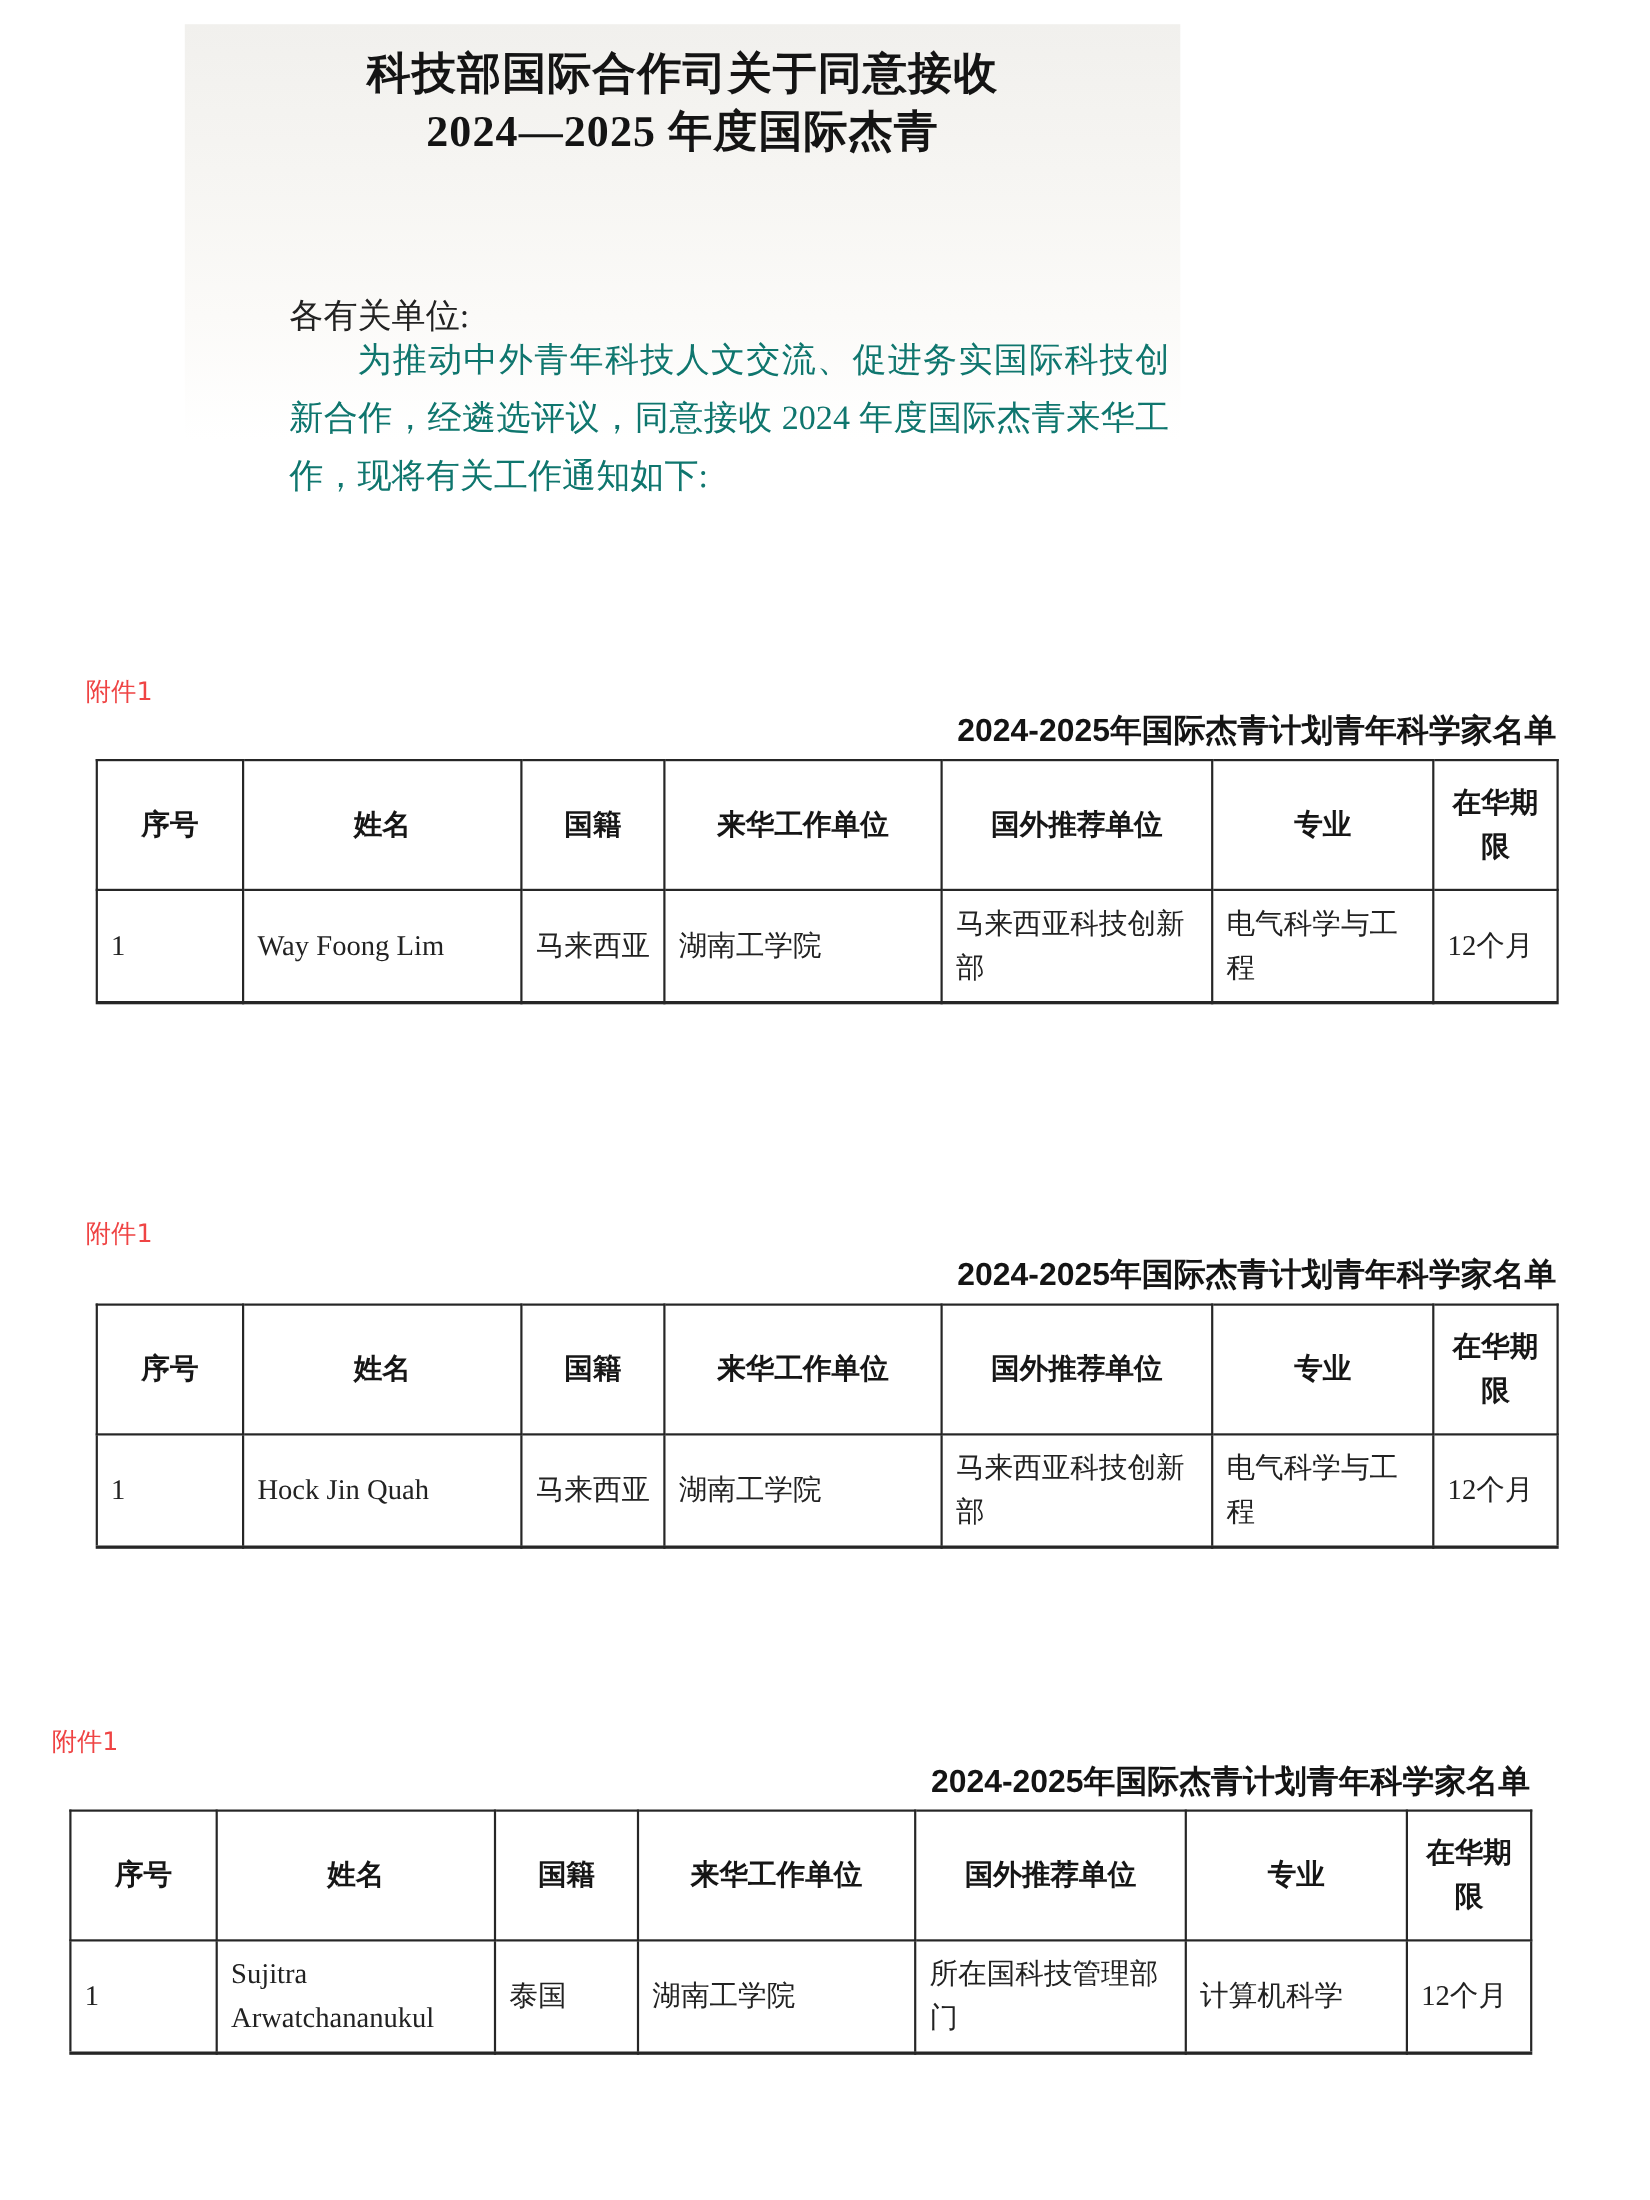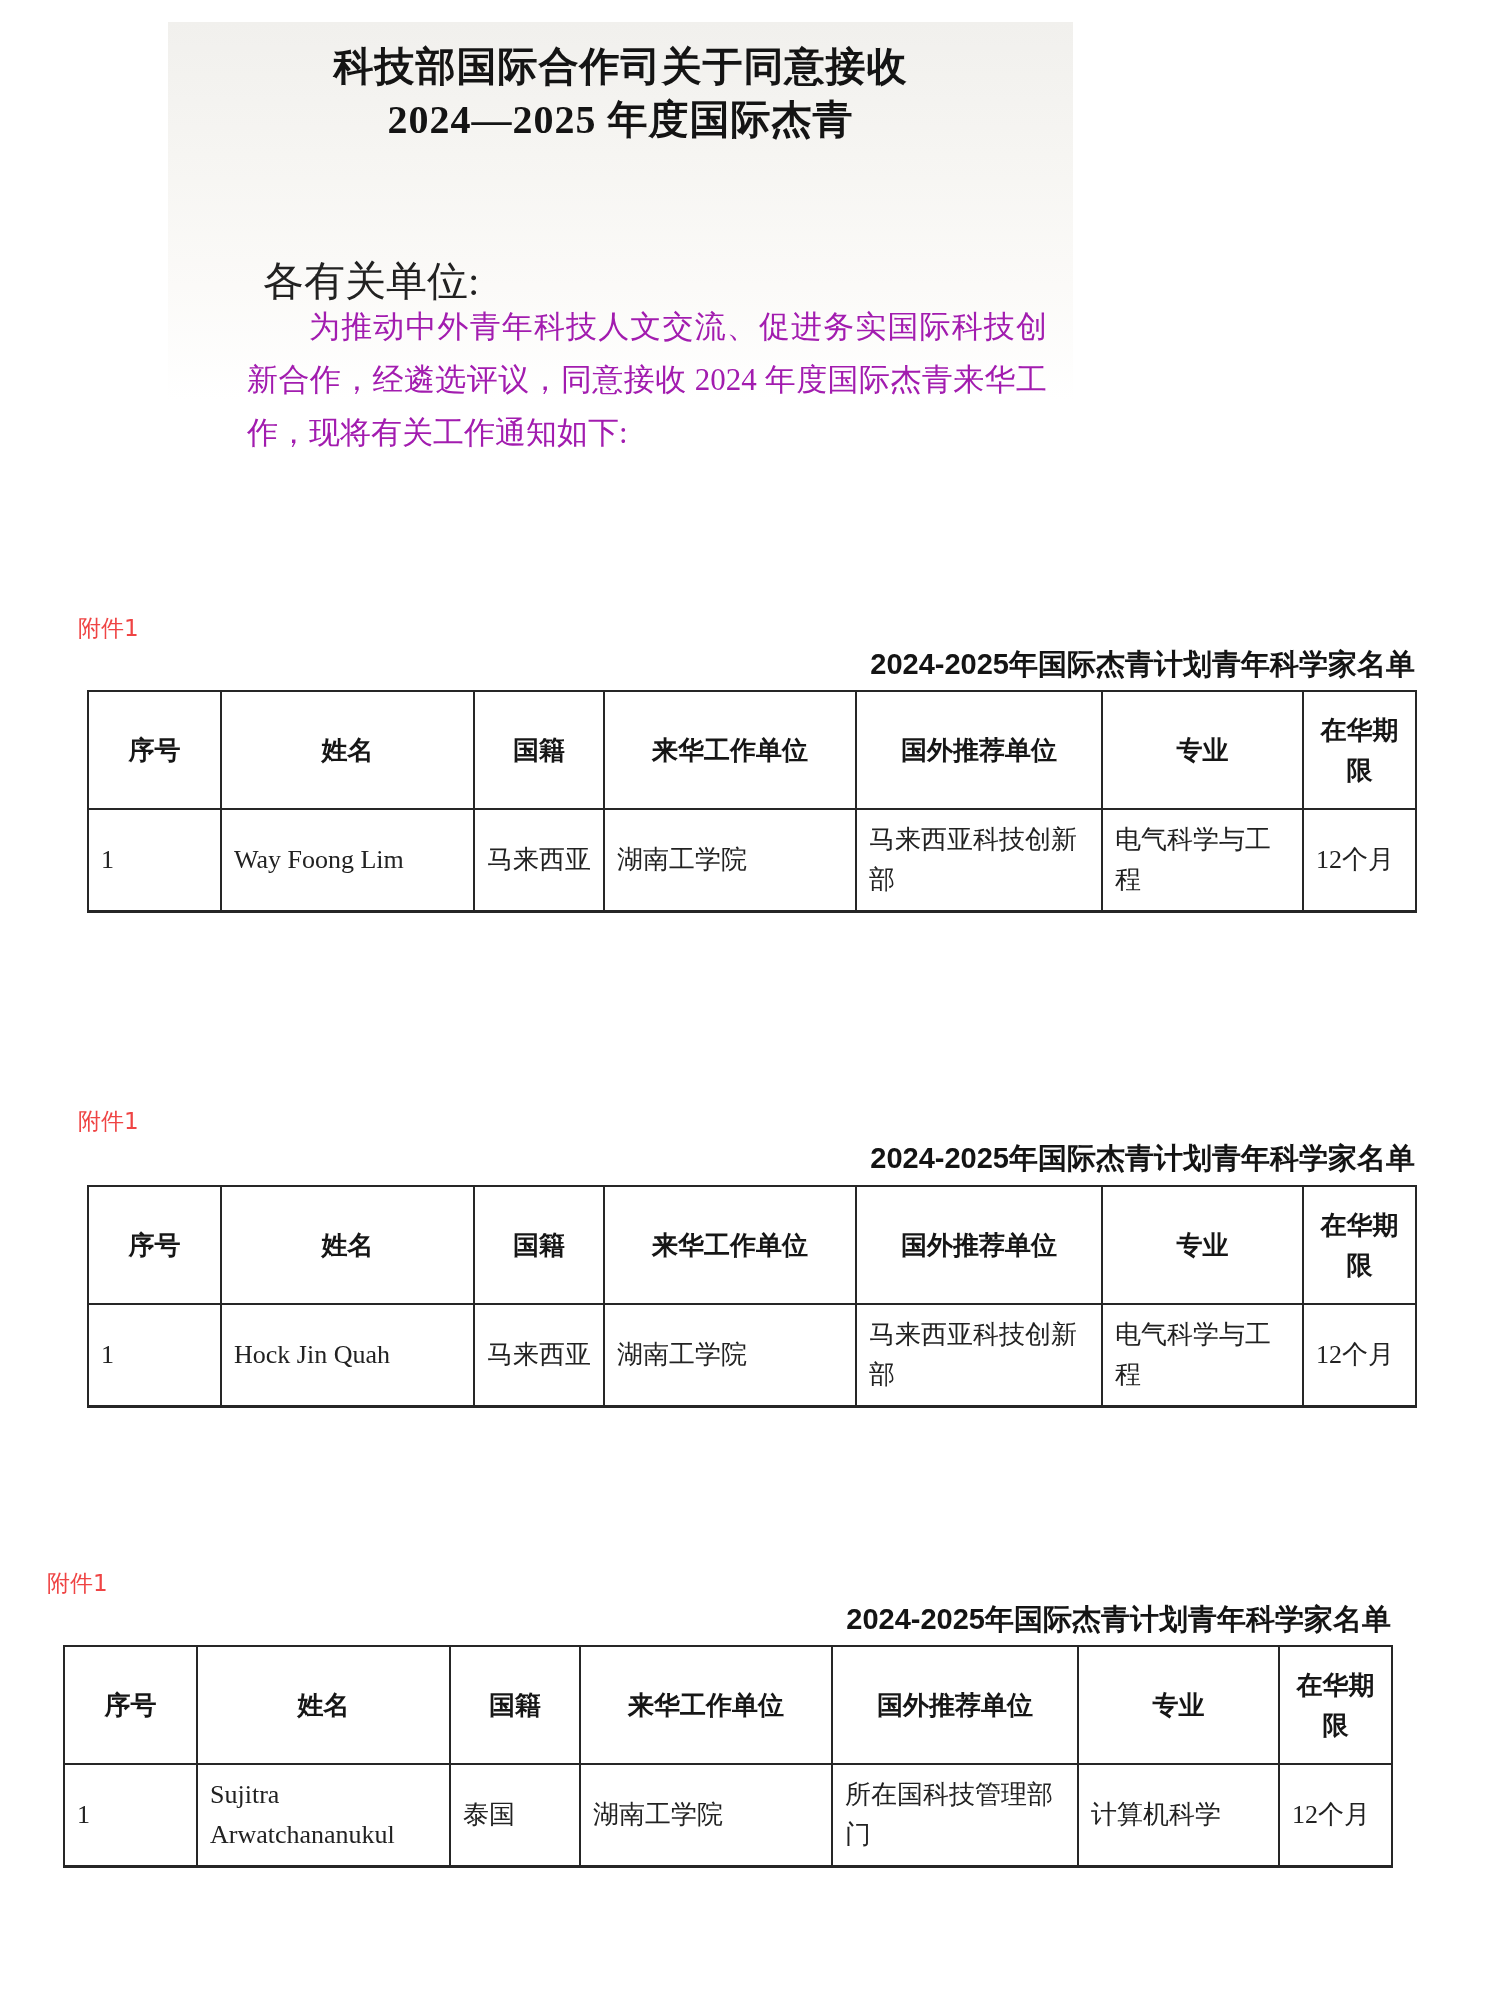--- a/index.html
+++ b/index.html
@@ -19,26 +19,26 @@
 
   .doc-title {
     position: absolute; left: 168px; top: 40px; width: 905px;
     text-align: center;
     font-family: "Liberation Serif", "DejaVu Serif", serif;
     font-weight: bold; font-size: 40px; line-height: 53px;
     color: #141414; letter-spacing: 1px;
   }
 
   .salutation {
-    position: absolute; left: 263px; top: 254px;
-    font-size: 41px; color: #222;
+    position: absolute; left: 263px; top: 266px;
+    font-size: 31px; color: #222;
   }
   .body-par {
-    position: absolute; left: 247px; top: 300px; width: 800px;
-    font-size: 31px; line-height: 53px; color: #a21caf;
+    position: absolute; left: 263px; top: 300px; width: 800px;
+    font-size: 31px; line-height: 53px; color: #0f766e;
     text-indent: 2em; text-align: justify;
   }
 
   .attach-label {
     position: absolute;
     font-family: "DejaVu Sans", "Liberation Sans", sans-serif;
     font-size: 23px; color: #ef4444;
   }
   .tbl-title {
     position: absolute; width: 1328px; text-align: right;

